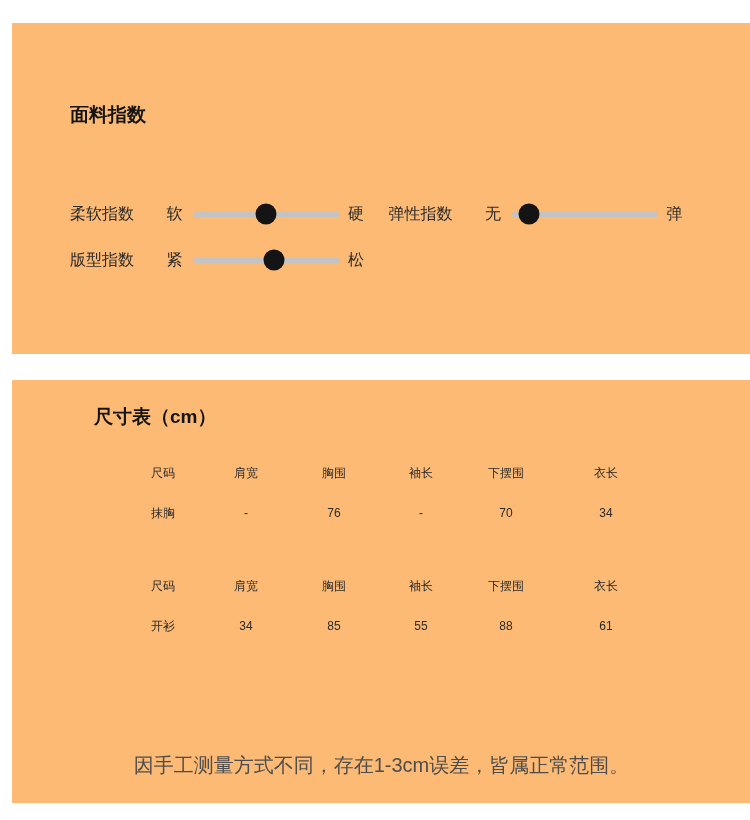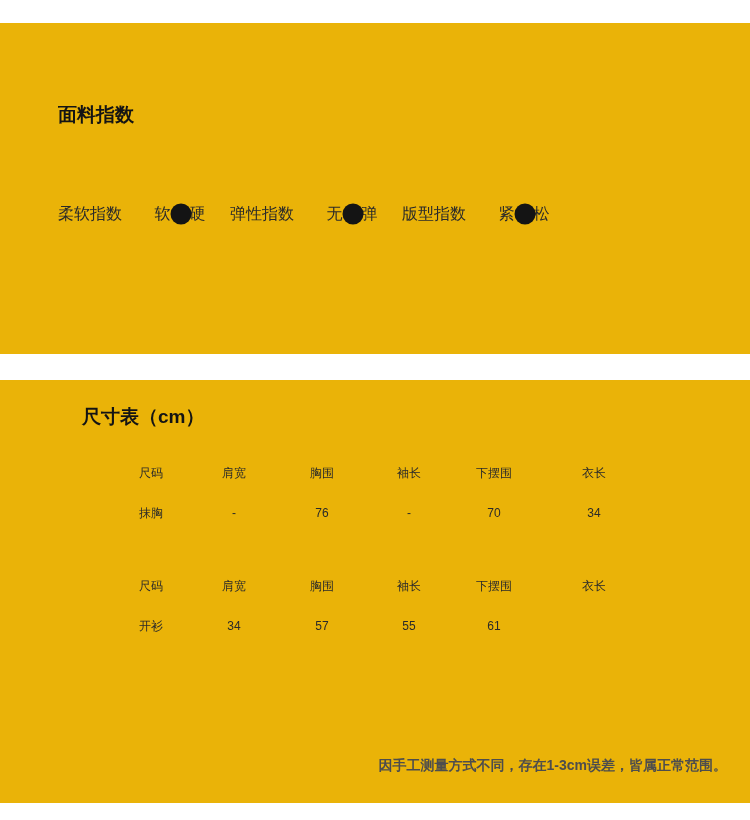--- a/index.html
+++ b/index.html
@@ -5,33 +5,33 @@
   * { margin:0; padding:0; box-sizing:border-box; }
   html,body { background:#ffffff; }
   body {
     width:750px; height:820px;
     font-family:"Liberation Sans","DejaVu Sans",sans-serif;
     color:#2a2a2a;
     overflow:hidden;
   }
   .page { width:750px; height:820px; background:#ffffff; }
 
-  .panel { background:#eab308; }
+  .panel { background:#fdba74;margin-left:12px; }
 
   
   .panel.fabric { margin-top:23px; height:331px; padding-top:82px; }
   .section-title {
     margin-left:58px;
     font-size:19px; line-height:20px;
     font-weight:bold; color:#141414;
   }
   .slider-grid {
     margin:78px 67px 0 58px;
     display:grid;
-    grid-template-columns:1fr 1fr 1fr 1fr;
+    grid-template-columns:1fr 1fr;
     column-gap:25px;
     row-gap:36px;
     gap:24px;
   }
   .slider-row { display:flex; align-items:center; height:22px; }
   .slider-label { width:96px; font-size:16px; color:#2a2a2a; white-space:nowrap; }
   .slider-min, .slider-max {
     width:17px; font-size:16px; color:#2a2a2a; text-align:center; white-space:nowrap;
   }
   .slider-min { margin-right:10px; }
@@ -56,22 +56,22 @@
   }
   .size-table.first { margin-top:26px; }
   .size-table.second { margin-top:33px; }
   .size-cell {
     height:40px;
     display:flex; align-items:center; justify-content:center;
     font-size:12px; color:#2a2a2a; white-space:nowrap;
   }
   .note {
     margin-top:110px; margin-right:23px;
-    text-align:right;
-    font-size:14px; font-weight:700; color:#4d4d4d;
+    text-align:center;
+    font-size:20px; font-weight:400; color:#4d4d4d;
     line-height:18px;
   }
 </style>
 </head>
 <body>
 
 <div class="page">
 
   <section class="panel fabric">
     <h2 class="section-title">面料指数</h2>
@@ -129,21 +129,22 @@
 
     <div class="size-table second">
       <div class="size-cell">尺码</div>
       <div class="size-cell">肩宽</div>
       <div class="size-cell">胸围</div>
       <div class="size-cell">袖长</div>
       <div class="size-cell">下摆围</div>
       <div class="size-cell">衣长</div>
       <div class="size-cell">开衫</div>
       <div class="size-cell">34</div>
-      <div class="size-cell">57</div>
+      <div class="size-cell">85</div>
       <div class="size-cell">55</div>
+      <div class="size-cell">88</div>
       <div class="size-cell">61</div>
     </div>
 
     <p class="note">因手工测量方式不同，存在1-3cm误差，皆属正常范围。</p>
   </section>
 
 </div>
 
 </body></html>

